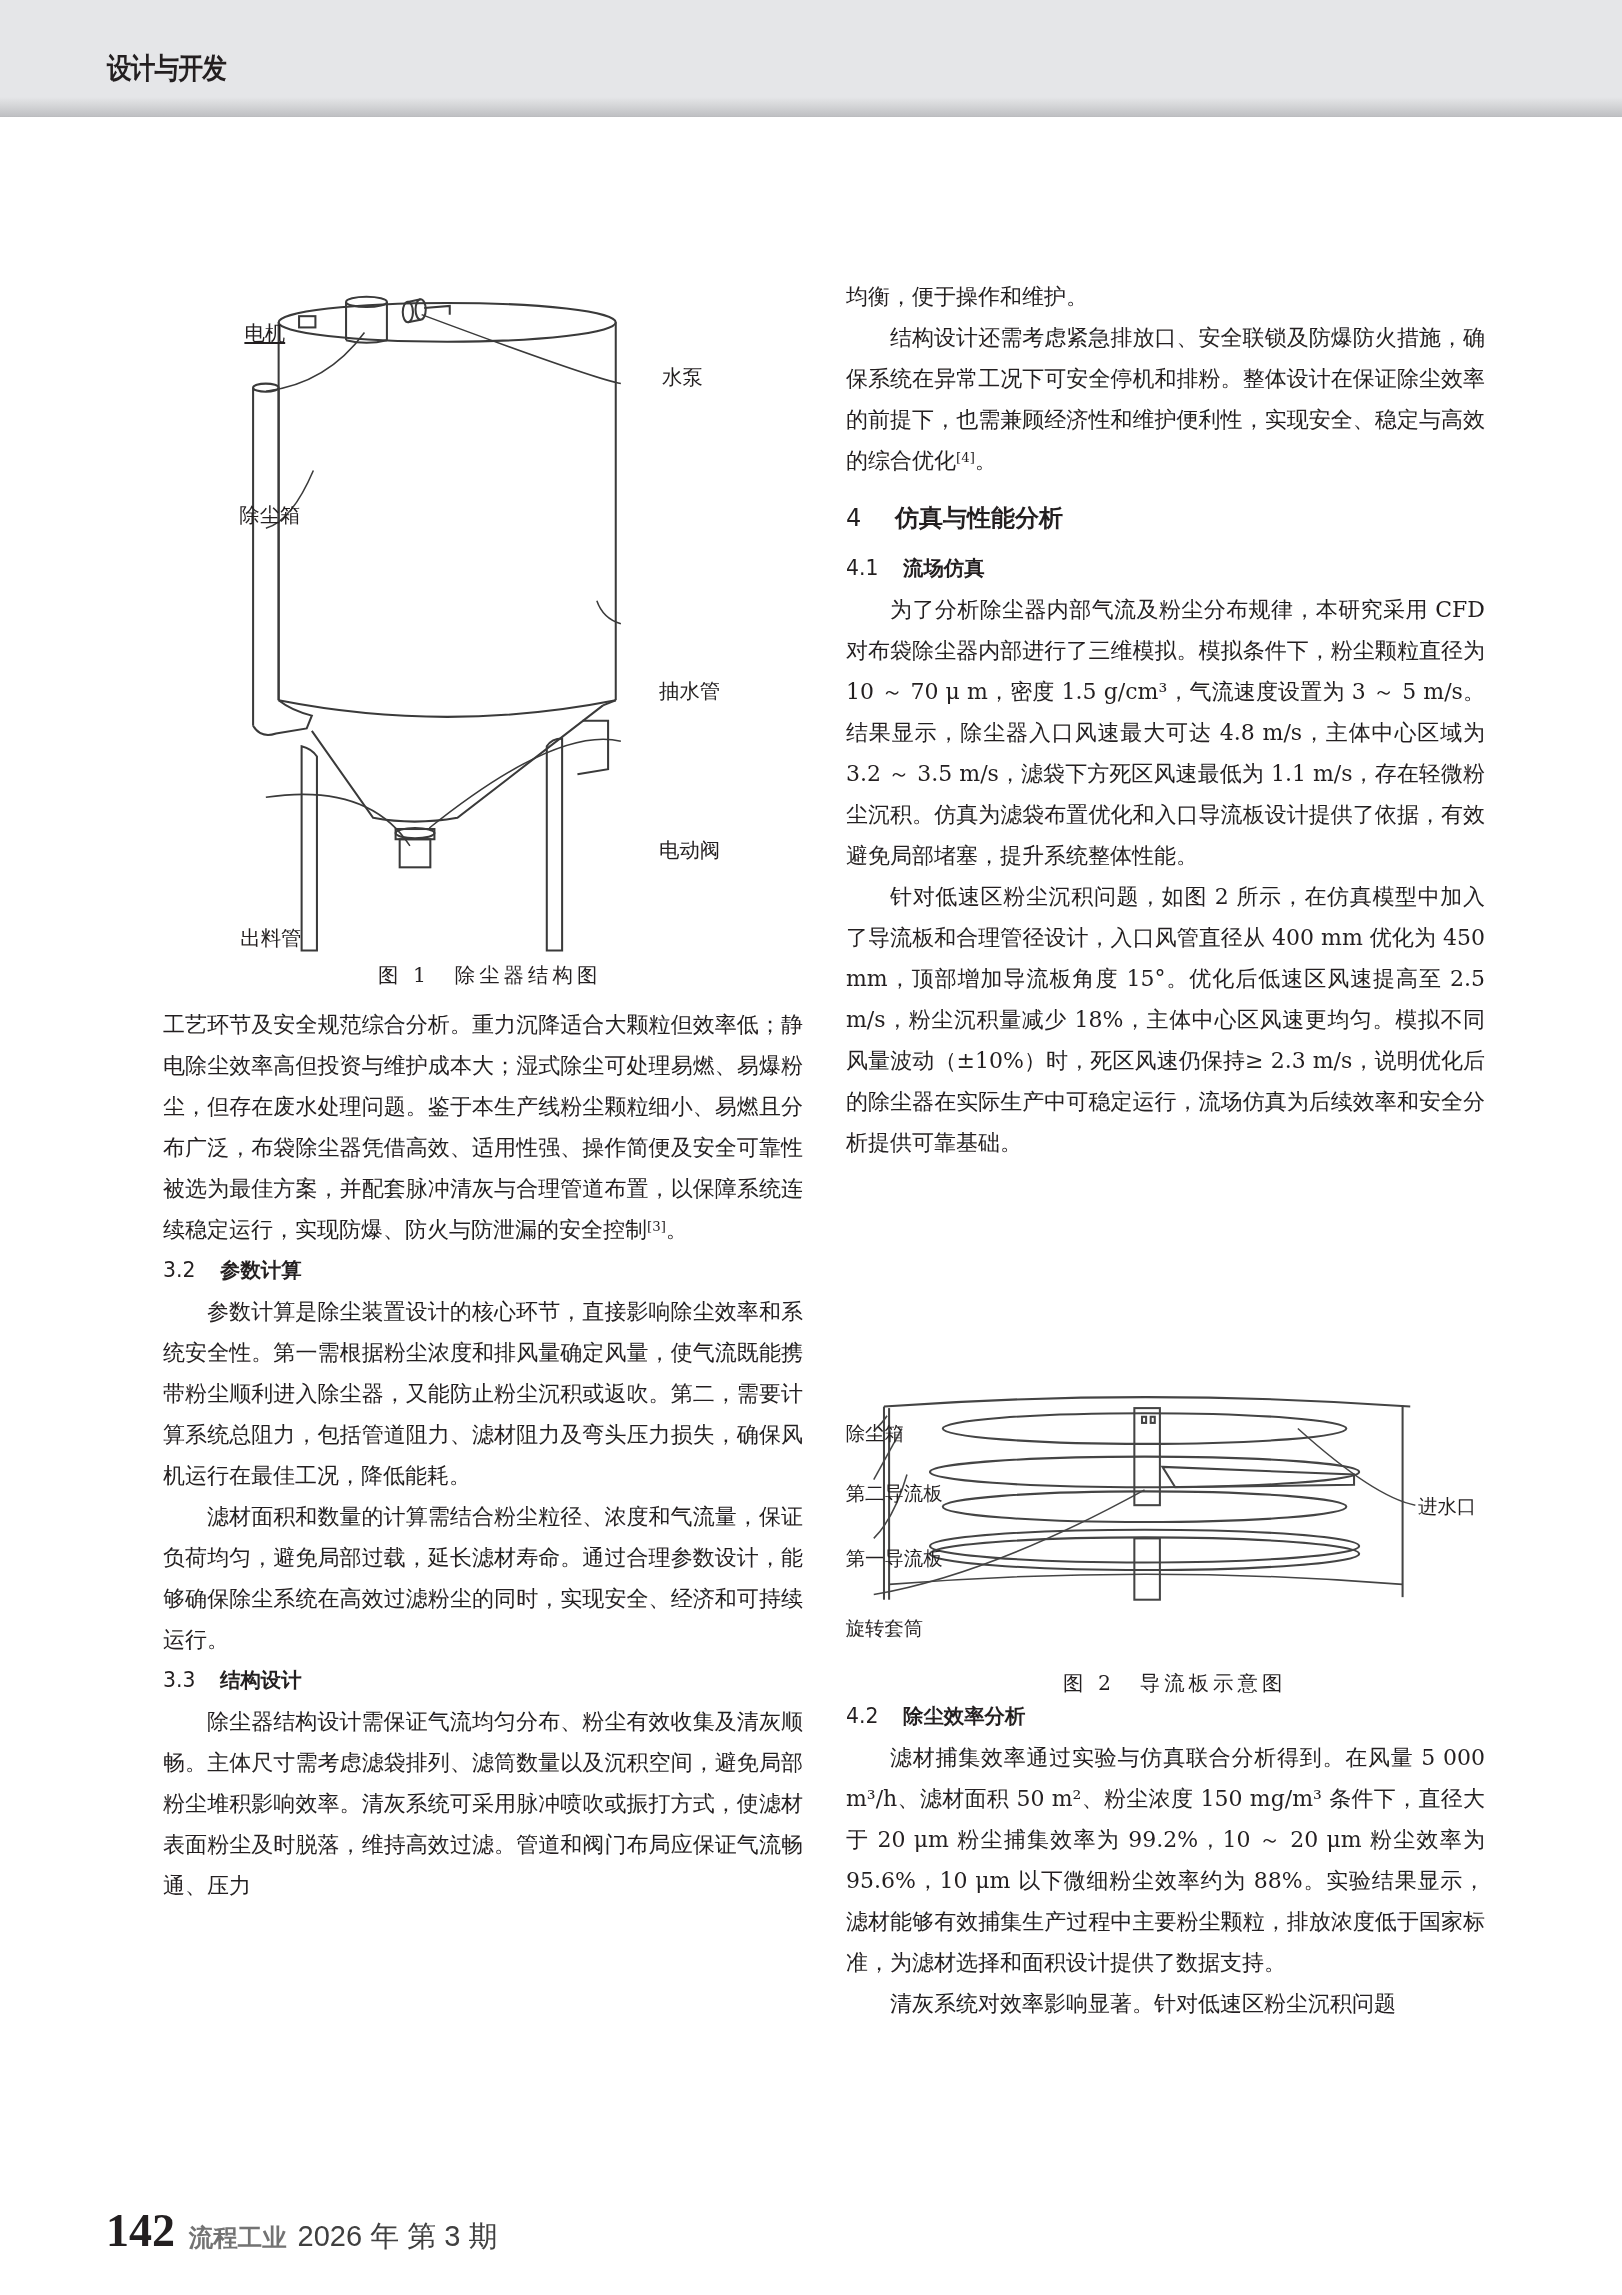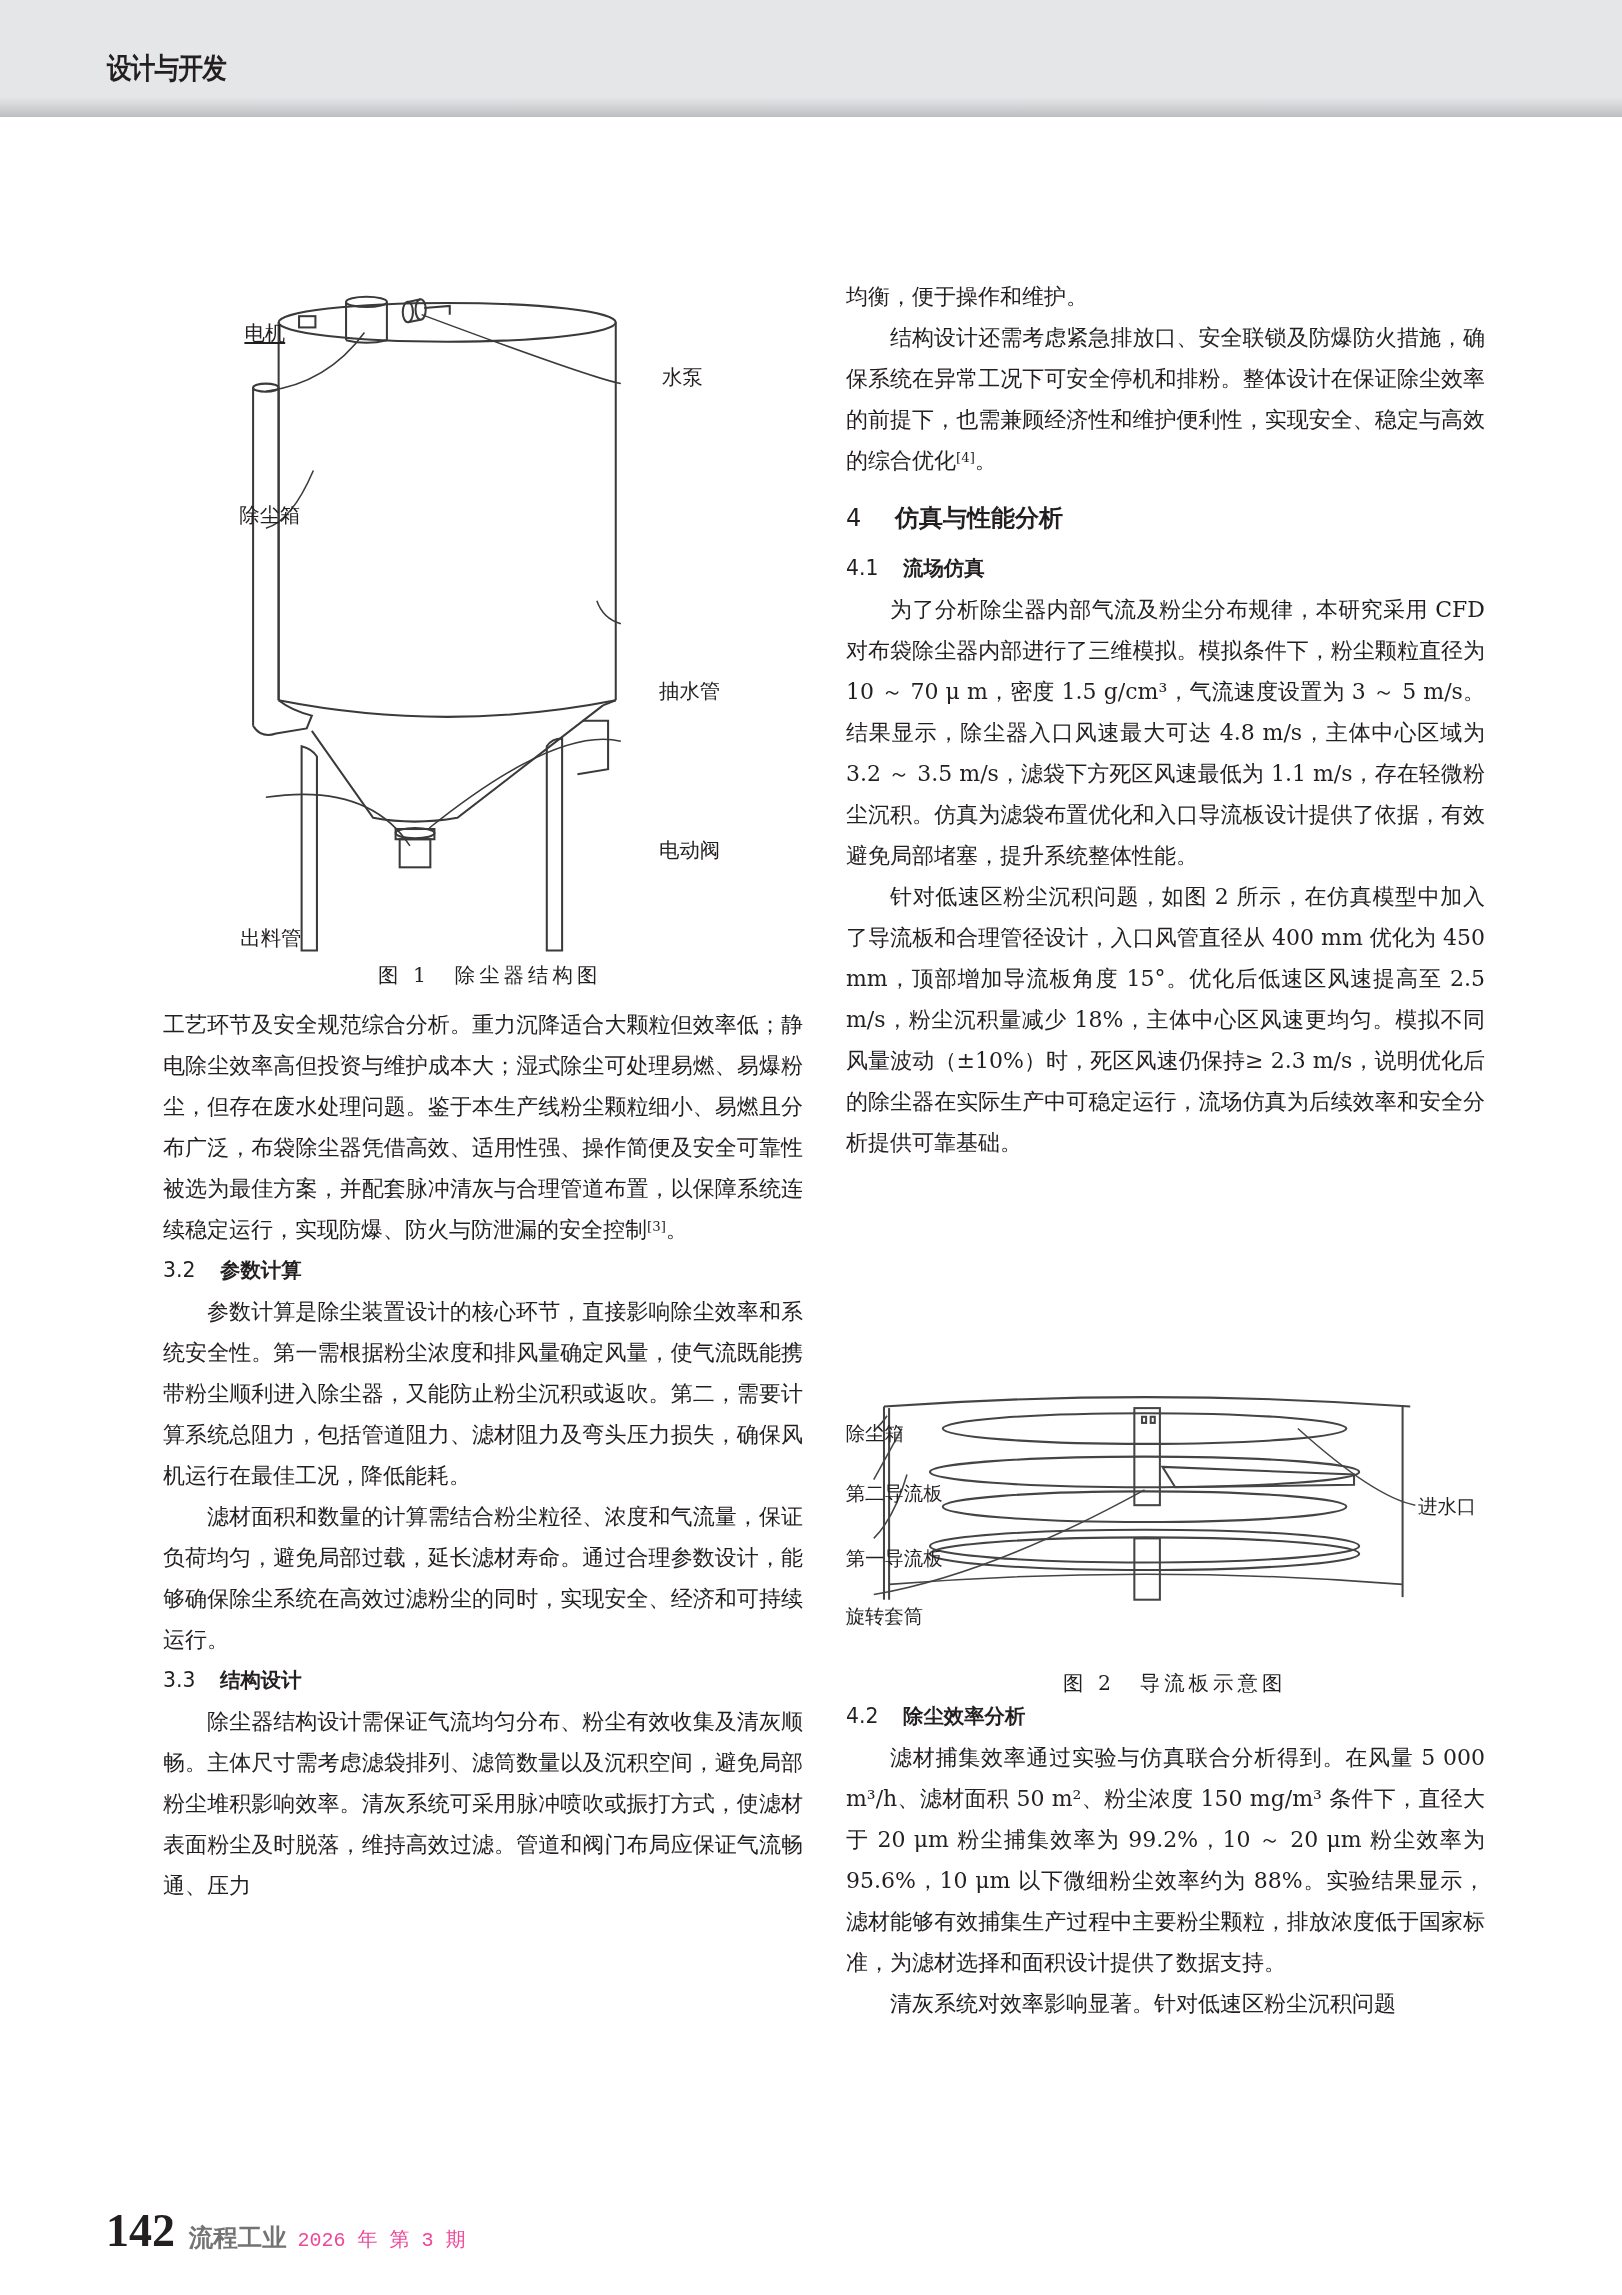--- a/index.html
+++ b/index.html
@@ -33,21 +33,21 @@
     font-size: 20.4px; height: 41px; line-height: 41px; margin: 0;
   }
   .h3 .num { font-weight: normal; display: inline-block; width: 57px; }
   sup { font-size: 13.3px; vertical-align: top; position: relative; top: -3.1px; }
   .figure { position: absolute; }
   .fig-label { position: absolute; font-size: 20.4px; white-space: nowrap; }
   .fig-caption { position: absolute; font-size: 20.4px; letter-spacing: 4.1px; white-space: nowrap; }
   .footer { position: absolute; left: 106px; top: 2204px; white-space: nowrap; }
   .footer .page-num { font-family: "Liberation Serif", serif; font-weight: bold; font-size: 46px; color: #231f20; }
   .footer .journal { font-family: "DejaVu Serif", serif; font-weight: bold; font-size: 24.5px; color: #737373; margin-left: 11.2px; }
-  .footer .issue { font-family: Liberation Mono, monospace; font-size: 20px; color: #ec4899; margin-left: 8.2px; }
+  .footer .issue { font-family: Liberation Sans, sans-serif; font-size: 29px; color: #404040; margin-left: 8.2px; }
 </style>
 </head>
 <body>
 
 <div class="header-band"></div>
 <div class="section-title">设计与开发</div>
 
 <div class="figure" style="left:225px; top:276px; width:521px; height:726px;">
   <svg width="521" height="726" viewBox="0 0 1020 1420" style="position:absolute;left:0;top:0;" fill="none" stroke="#3a3a3a" stroke-width="4">
 
@@ -143,21 +143,21 @@
 
     <path d="M70 100 Q90 80 96 70" stroke-width="3"></path>
     <path d="M70 195 Q100 140 125 95" stroke-width="3"></path>
     <path d="M70 310 Q110 270 135 185" stroke-width="3"></path>
     <path d="M70 420 Q300 380 600 215" stroke-width="3"></path>
     <path d="M1130 245 Q1050 230 900 95" stroke-width="3"></path>
   </svg>
   <div class="fig-label" style="left:7.7px; top:40px; font-size:19.4px;">除尘箱</div>
   <div class="fig-label" style="left:7.7px; top:100px; font-size:19.4px;">第二导流板</div>
   <div class="fig-label" style="left:7.7px; top:165px; font-size:19.4px;">第一导流板</div>
-  <div class="fig-label" style="left:7.7px; top:223px; font-size:19.4px;">旋转套筒</div>
+  <div class="fig-label" style="left:7.7px; top:235px; font-size:19.4px;">旋转套筒</div>
   <div class="fig-label" style="left:580px; top:113px; font-size:19.4px;">进水口</div>
   <div class="fig-caption" style="left:225px; top:289px;">图 2　导流板示意图</div>
 </div>
 
 <div class="col col-right" style="top:1696px;">
   <div class="h3"><span class="num">4.2</span><span>除尘效率分析</span></div>
   <p class="para indent">滤材捕集效率通过实验与仿真联合分析得到。在风量 5 000 m³/h、滤材面积 50 m²、粉尘浓度 150 mg/m³ 条件下，直径大于 20 μm 粉尘捕集效率为 99.2%，10 ～ 20 μm 粉尘效率为 95.6%，10 μm 以下微细粉尘效率约为 88%。实验结果显示，滤材能够有效捕集生产过程中主要粉尘颗粒，排放浓度低于国家标准，为滤材选择和面积设计提供了数据支持。</p>
   <p class="para indent">清灰系统对效率影响显著。针对低速区粉尘沉积问题</p>
 </div>
 

